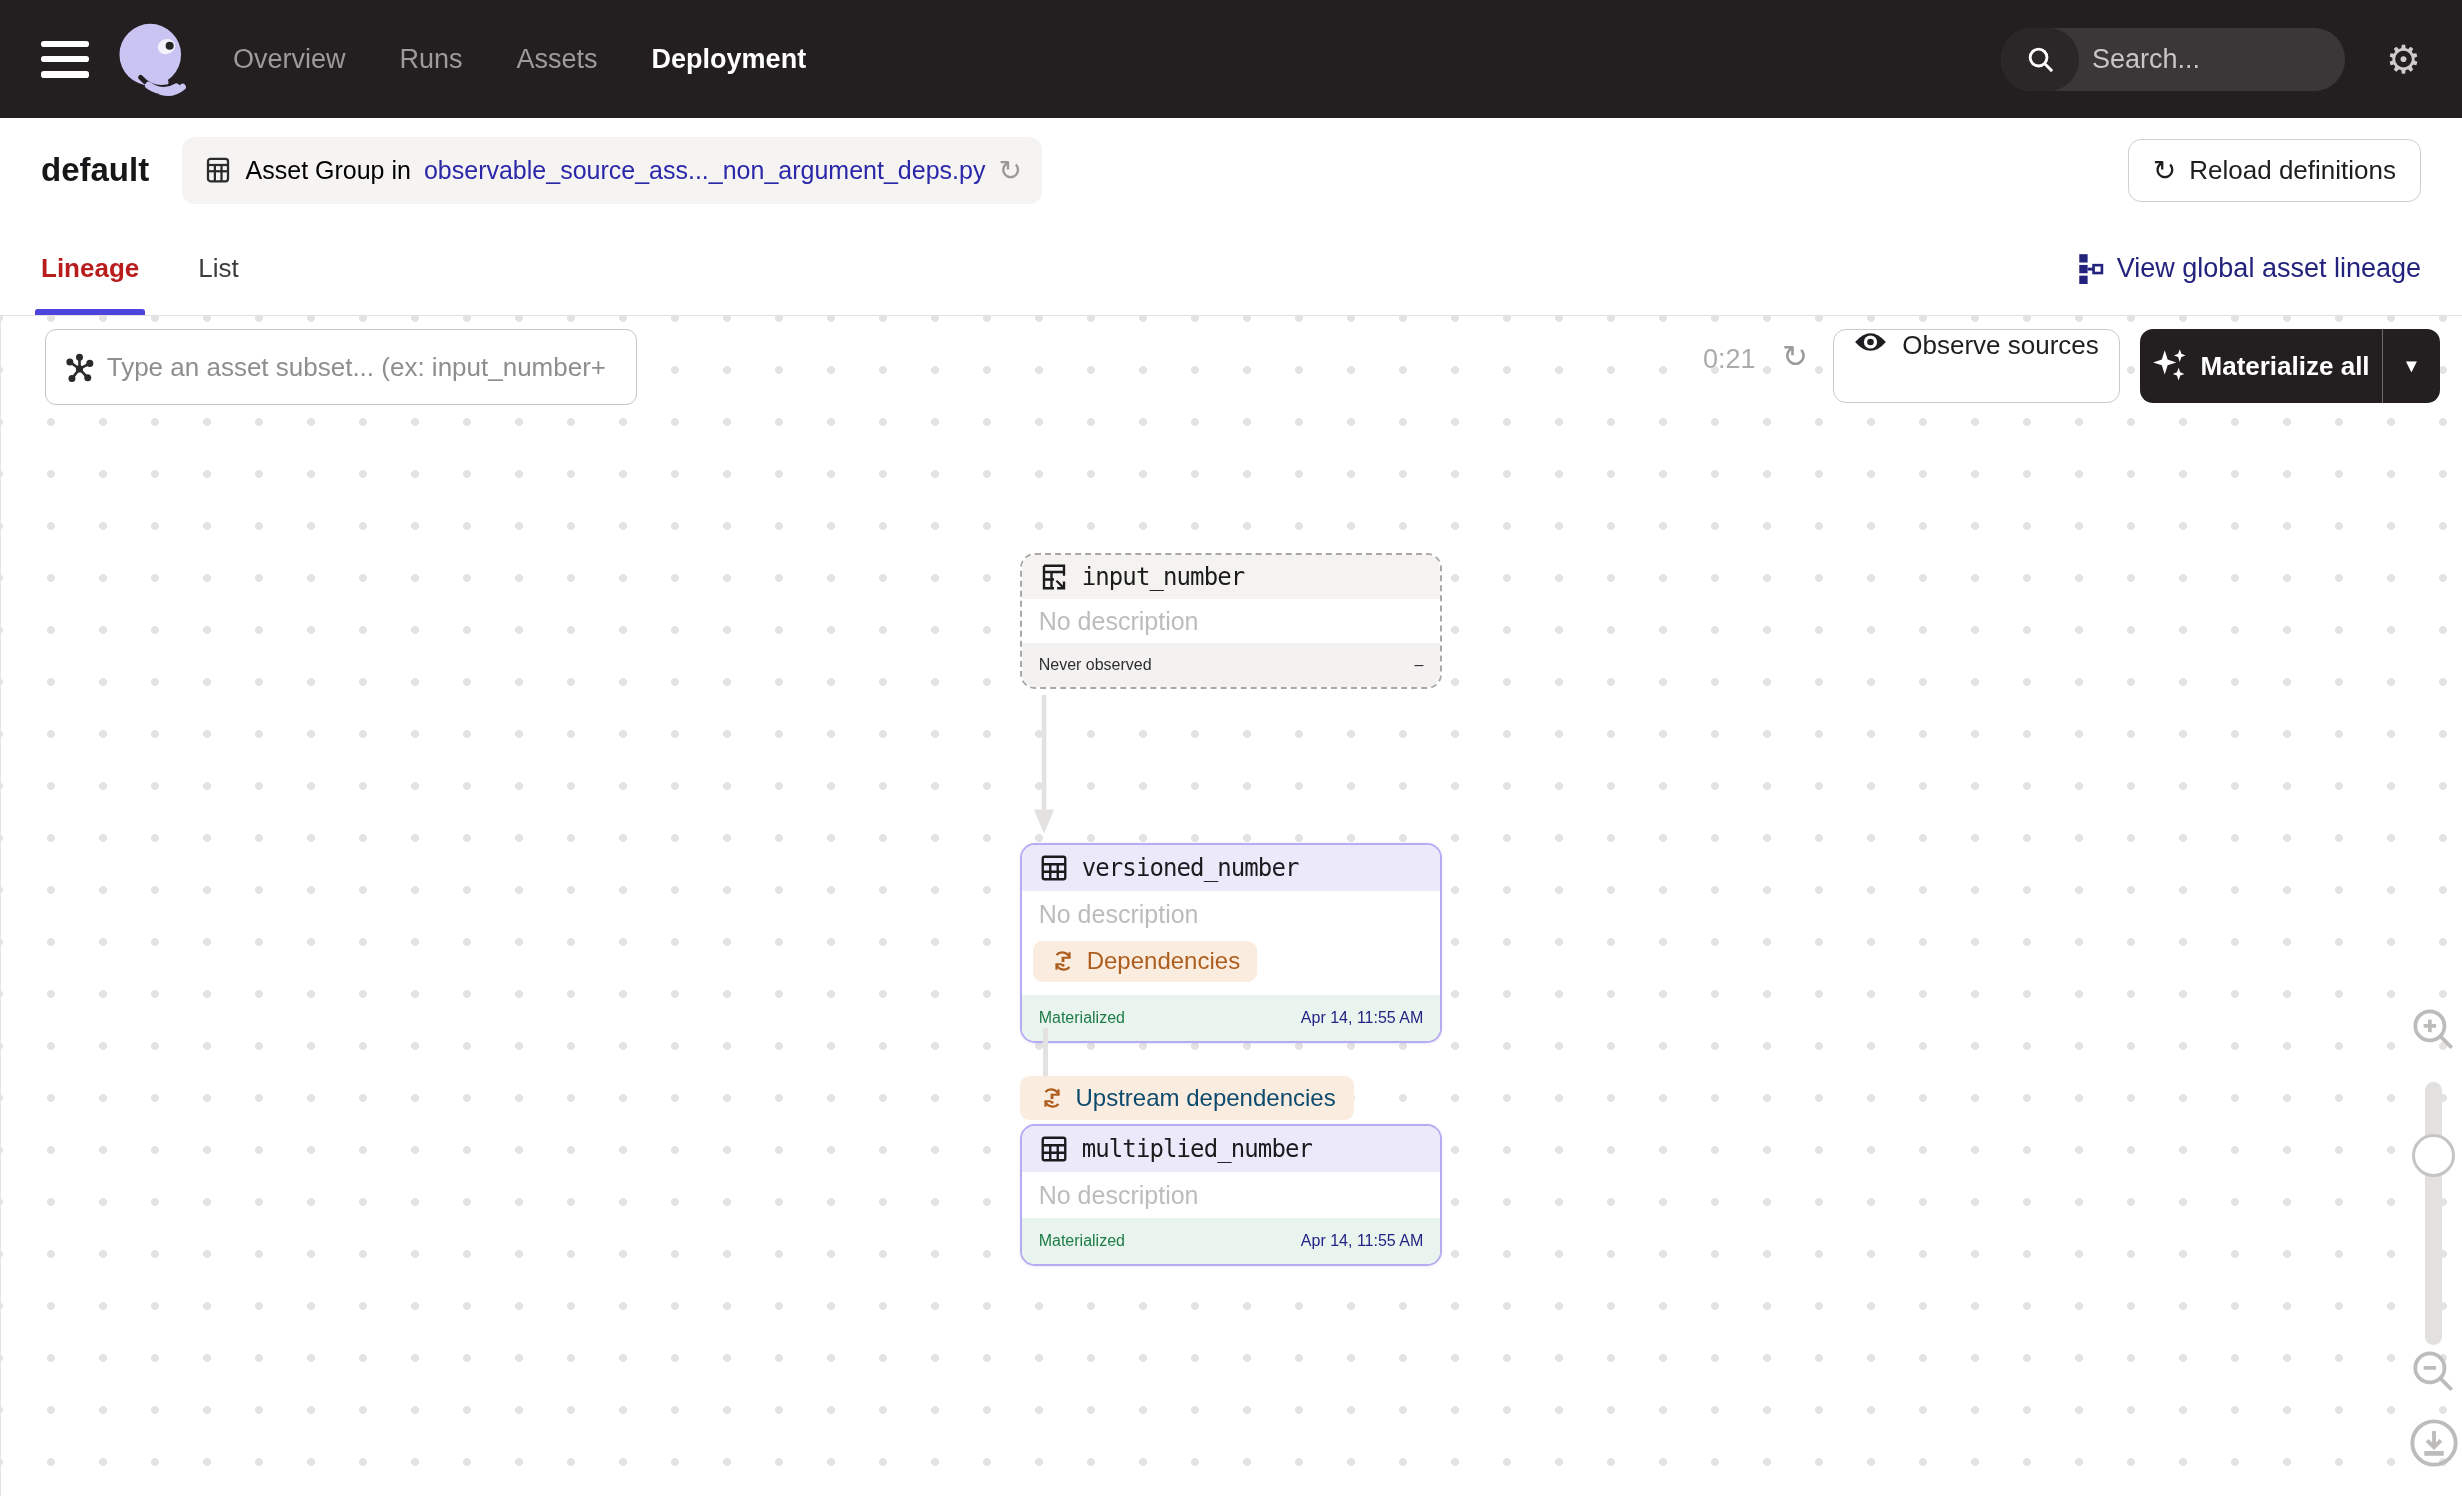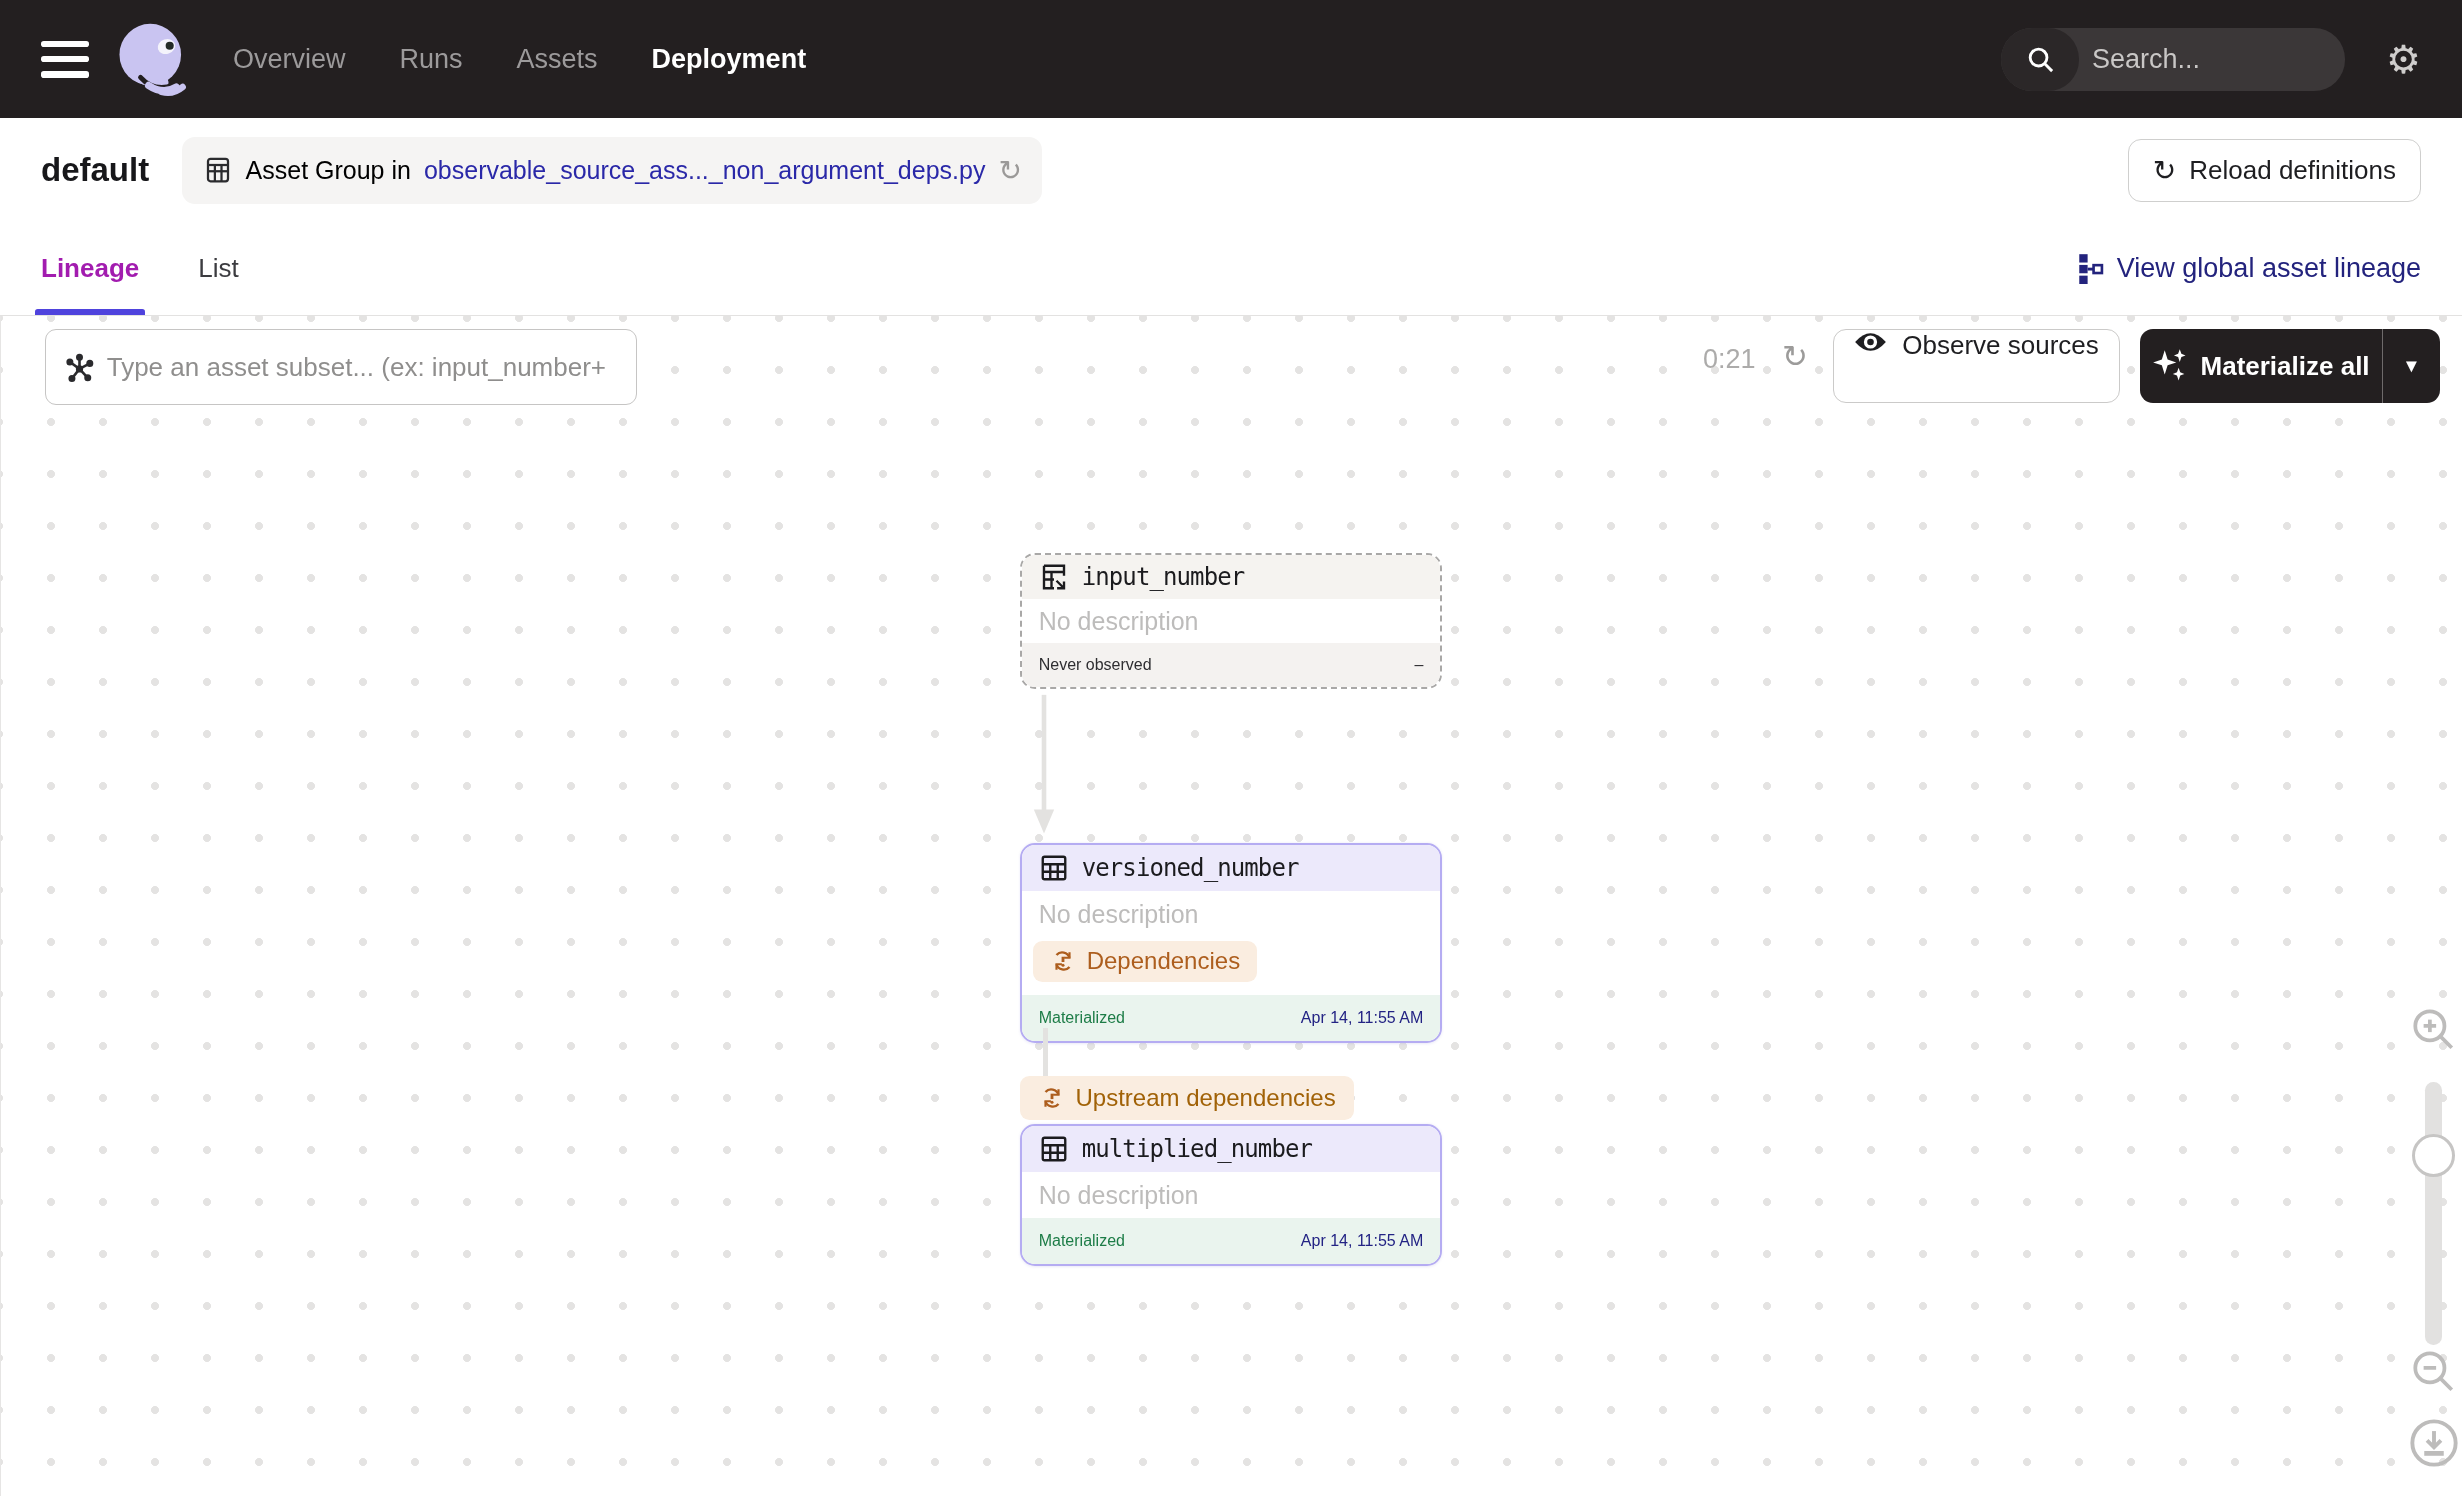--- a/index.html
+++ b/index.html
@@ -38,21 +38,21 @@
   .reload-btn { margin-left:auto; height:63px; border:0.9px solid #CFCFCE; background:#fff;
     border-radius:13px; display:flex; align-items:center; gap:13px; padding:0 24px;
     font-size:26px; color:#1E1E21; cursor:pointer; }
   .reload-btn .ric { font-size:28px; color:#1E1E21; }
 
   
   .tabs-row { height:94px; background:#fff; display:flex; align-items:center;
     padding:0 41px; position:relative; border-bottom:0.9px solid #E3E2E1; }
   .tab { font-size:26px; color:#3C3C40; margin-right:59px; height:100%;
     display:flex; align-items:center; position:relative; cursor:pointer; }
-  .tab.active { color:#a21caf; font-weight:bold; }
+  .tab.active { color:#b91c1c; font-weight:bold; }
   .tab.active::after { content:""; position:absolute; left:-5.6px; right:-5.6px; bottom:0;
     height:5.6px; background:#4F43DD; border-radius:2.8px 2.8px 0 0; }
   .global-link { margin-left:auto; display:flex; align-items:center; gap:13px;
     font-size:27px; color:#23237D; cursor:pointer; }
 
   
   .graph { position:relative; width:100%; height:1180px; background:#FFFFFF;
     border-left:0.9px solid #E6E5E4;
     background-image:radial-gradient(circle, #E4E3E2 3.7px, transparent 4.3px);
     background-size:52px 52px; background-position:24px 28px; }
@@ -109,21 +109,21 @@
     background:#FAEDE0; border-radius:9.3px; padding:0 16.7px; font-size:24px;
     color:#AD5E1E; }
   .node .tagrow { padding:3.7px 11px 13px 11px; background:#fff; }
   .node.multiplied { top:808px; }
 
   .edge-arrow { position:absolute; left:1030px; top:377px; }
   .edge-conn { position:absolute; left:1042px; top:712px; width:4.6px; height:52px;
     background:#E3E2E0; }
   .edge-label { position:absolute; left:1019px; top:760px; height:44px;
     display:inline-flex; align-items:center; gap:11px; background:#FAEDE0;
-    border-radius:9.3px; padding:0 18.5px; font-size:24px; color:#a16207; }
+    border-radius:9.3px; padding:0 18.5px; font-size:24px; color:#0c4a6e; }
 
   
   .zctl { position:absolute; color:#BDBCBB; }
   .zoom-in { left:2407px; top:688px; cursor:pointer; }
   .zoom-out { left:2407px; top:1030px; cursor:pointer; }
   .slider-track { left:2424px; top:766px; width:16.7px; height:263px;
     background:#E2E1E0; border-radius:8.3px; cursor:pointer; }
   .slider-knob { left:2411px; top:818px; width:43px; height:43px; background:#fff;
     border:3.7px solid #C6C5C4; border-radius:50%; cursor:grab; }
   .dl-btn { left:2407px; top:1101px; cursor:pointer; }

